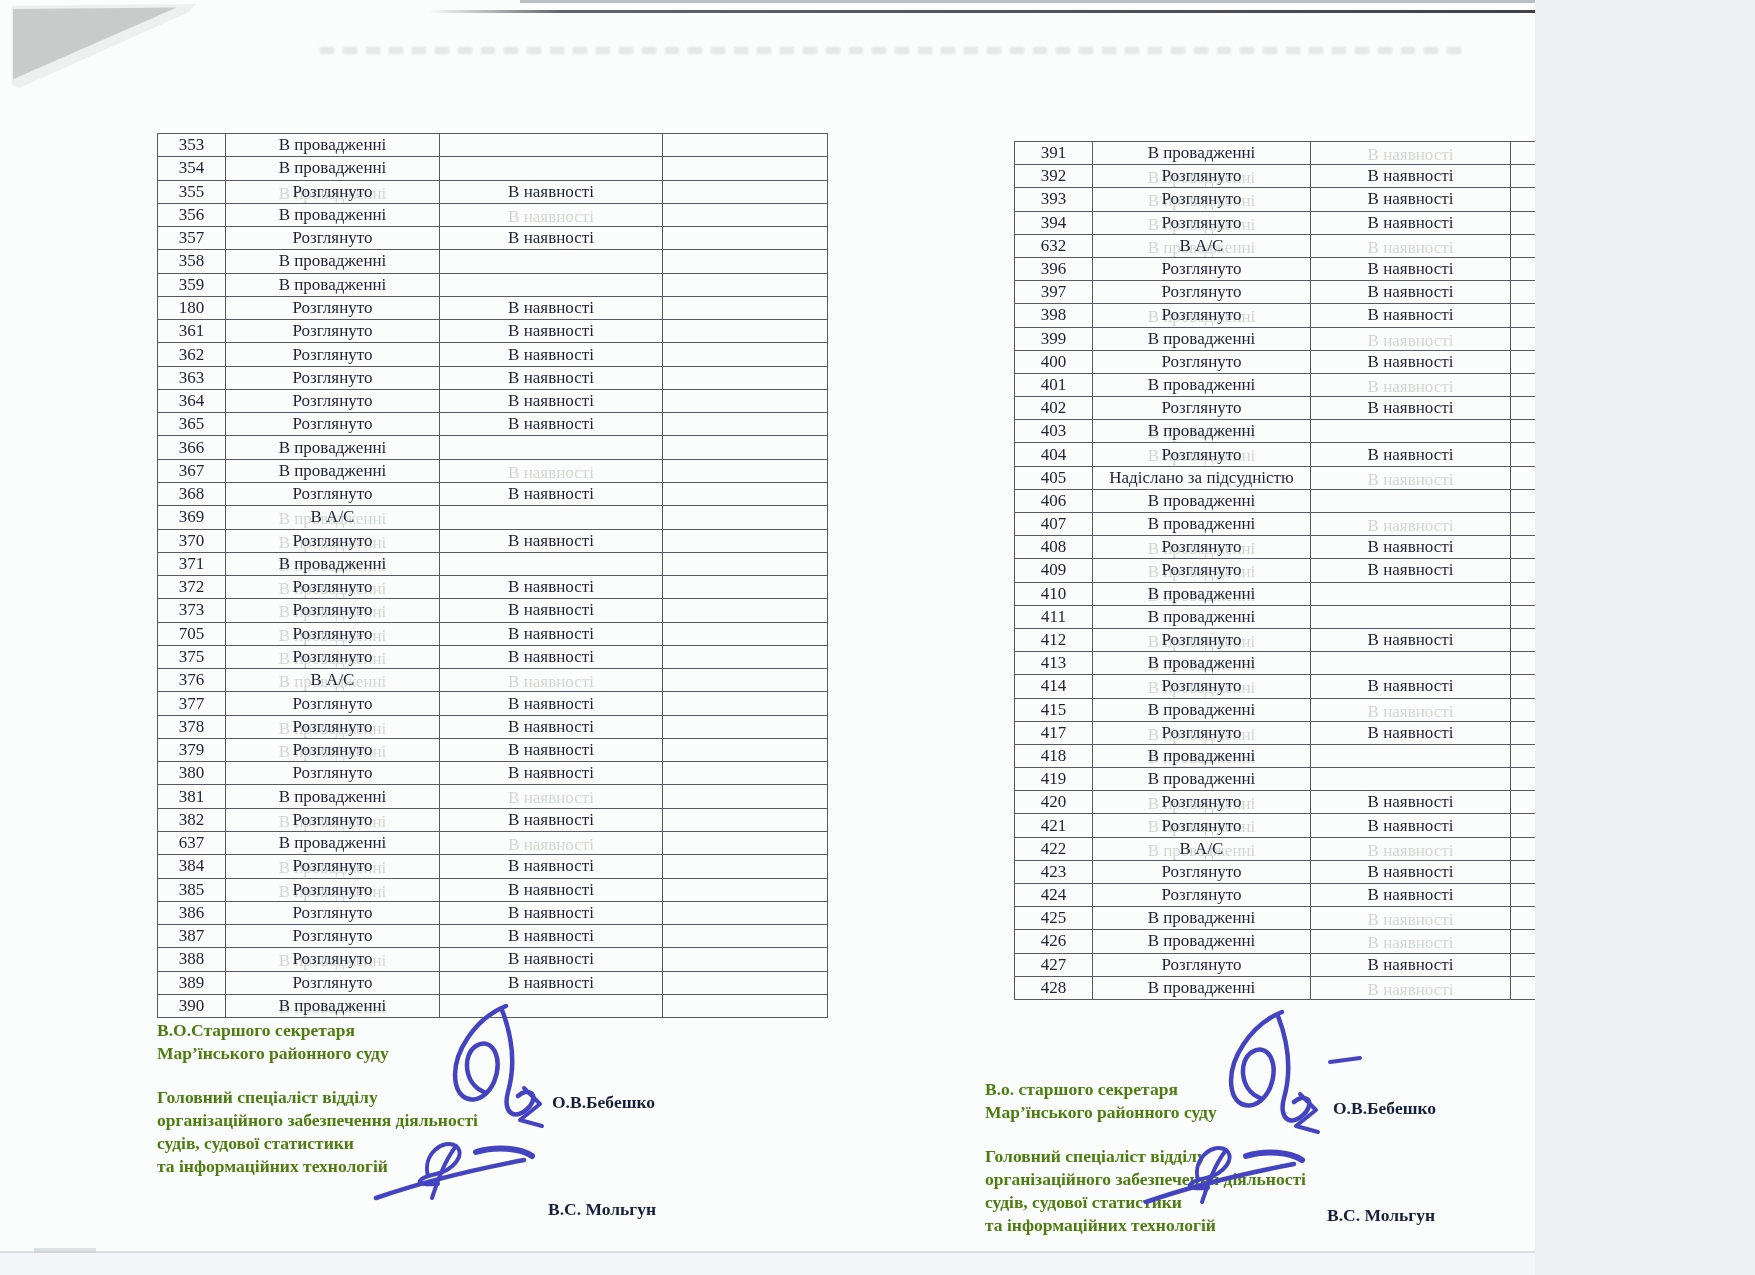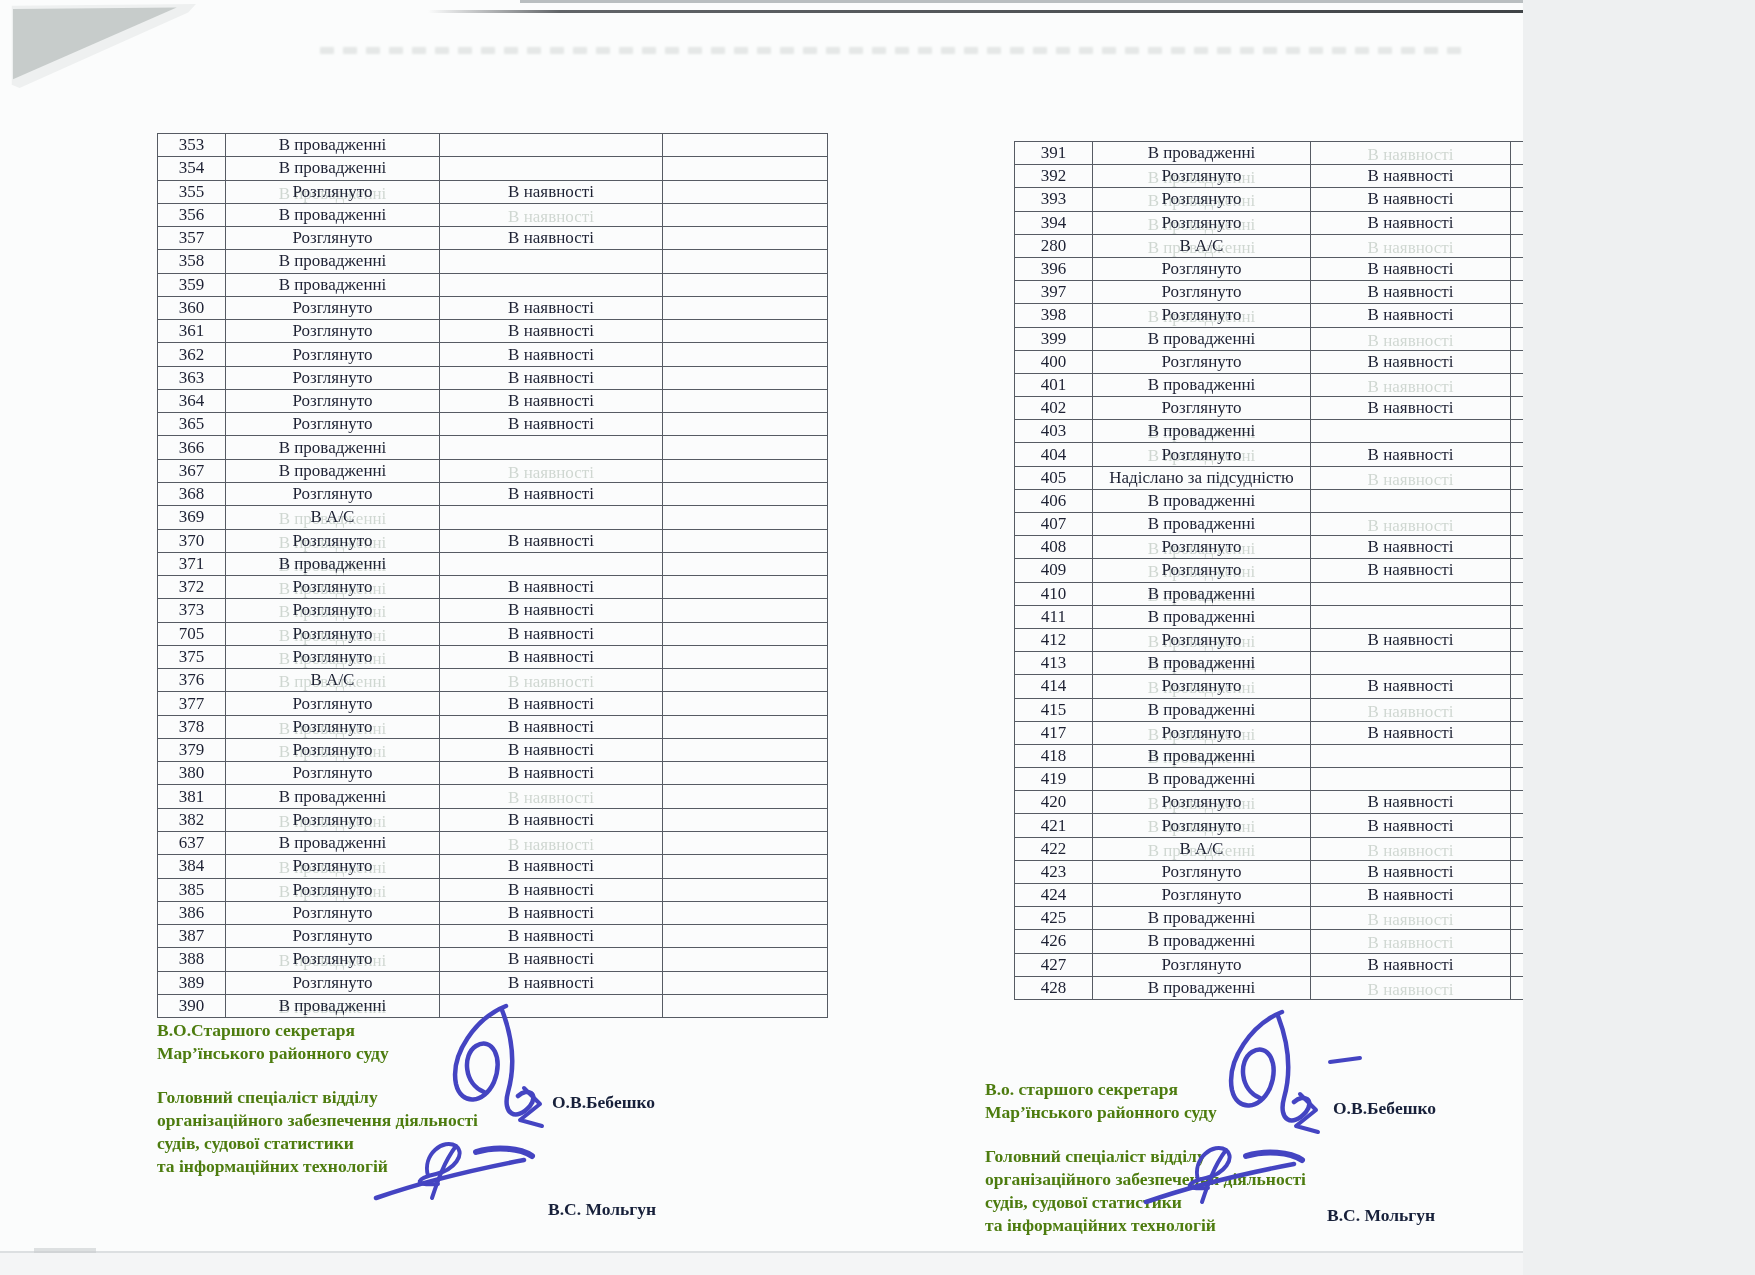--- a/index.html
+++ b/index.html
@@ -1,17 +1,17 @@
 <!DOCTYPE html>
 <html><head>
 <meta charset="utf-8">
 <style>
   html,body{margin:0;padding:0;}
   body{background:#eef0f1;font-family:"Liberation Serif",serif;}
-  .sheet{position:relative;width:1523px;height:1275px;background:#fbfcfc;overflow:hidden;}
+  .sheet{position:relative;width:1523px;height:1275px;background:#fbfcfc;overflow:hidden;padding-left:12px;}
 
   
   .corner-fold{position:absolute;left:0;top:6px;width:186px;height:78px;
     background:#c7cccb;clip-path:polygon(7% 4%,95% 2%,7% 94%);}
   .corner-fold-edge{position:absolute;left:0;top:4px;width:196px;height:84px;
     background:#eef0f0;clip-path:polygon(6% 2%,100% 0%,96% 10%,10% 100%,6% 96%);}
   .top-edge-line{position:absolute;left:428px;top:10px;right:0;height:3px;
     background:linear-gradient(to right,rgba(70,74,78,0),rgba(70,74,78,.85) 12%,#3f4346);}
   .top-edge-strip{position:absolute;left:520px;top:0;right:0;height:3px;background:#b9bec0;}
   .ghost-band{position:absolute;left:320px;top:47px;width:1150px;height:7px;opacity:.22;
@@ -97,21 +97,21 @@
           <td><span class="main"></span></td>
           <td><span class="main"></span></td>
         </tr>
         <tr>
           <td><span class="main">359</span></td>
           <td><span class="main">В провадженні</span></td>
           <td><span class="main"></span></td>
           <td><span class="main"></span></td>
         </tr>
         <tr>
-          <td><span class="main">360</span></td>
+          <td><span class="main">180</span></td>
           <td><span class="main">Розглянуто</span></td>
           <td><span class="main">В наявності</span></td>
           <td><span class="main"></span></td>
         </tr>
         <tr>
           <td><span class="main">361</span></td>
           <td><span class="main">Розглянуто</span></td>
           <td><span class="main">В наявності</span></td>
           <td><span class="main"></span></td>
         </tr>
@@ -318,21 +318,21 @@
           <td><span class="main">В наявності</span></td>
           <td><span class="main"></span></td>
         </tr>
         <tr>
           <td><span class="main">394</span></td>
           <td><span class="ghost">В провадженні</span><span class="main">Розглянуто</span></td>
           <td><span class="main">В наявності</span></td>
           <td><span class="main"></span></td>
         </tr>
         <tr>
-          <td><span class="main">280</span></td>
+          <td><span class="main">632</span></td>
           <td><span class="ghost">В провадженні</span><span class="main">В А/С</span></td>
           <td><span class="ghost">В наявності</span><span class="main"></span></td>
           <td><span class="main"></span></td>
         </tr>
         <tr>
           <td><span class="main">396</span></td>
           <td><span class="main">Розглянуто</span></td>
           <td><span class="main">В наявності</span></td>
           <td><span class="main"></span></td>
         </tr>

